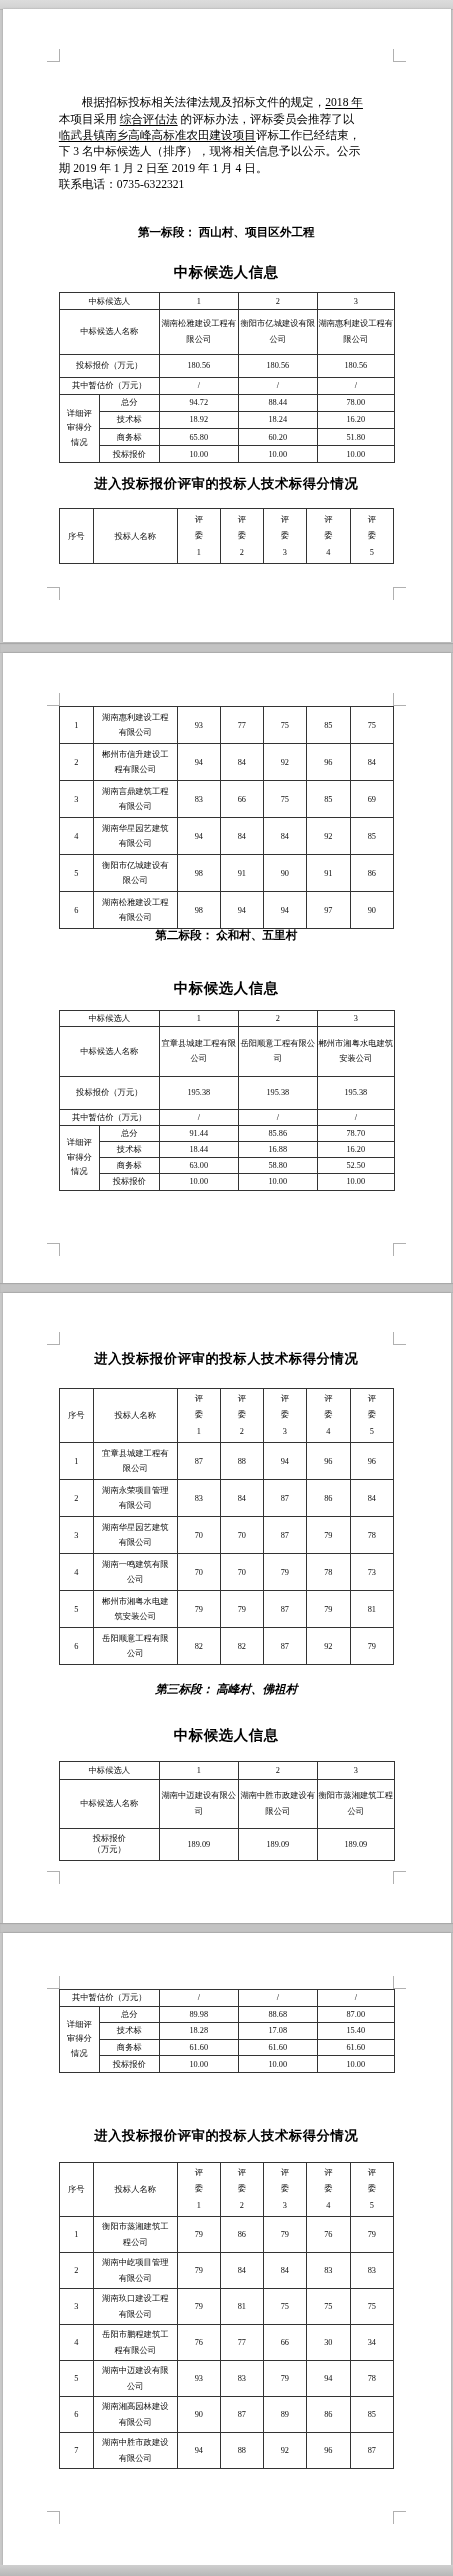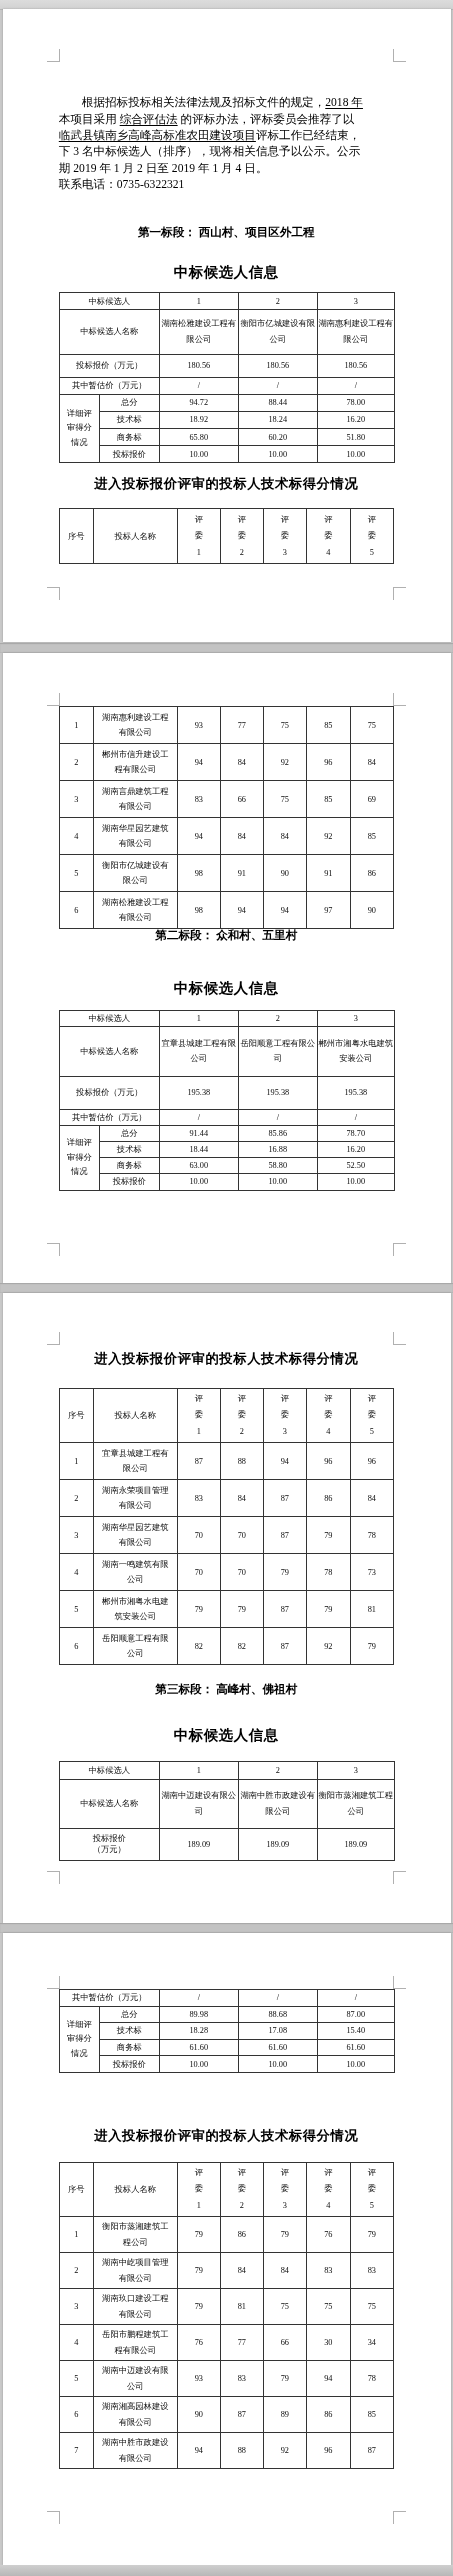--- a/index.html
+++ b/index.html
@@ -461,21 +461,21 @@
             <td class="name-cell">岳阳顺意工程有限公司</td>
             <td class="num big">82</td>
             <td class="num big">82</td>
             <td class="num big">87</td>
             <td class="num big">92</td>
             <td class="num big">79</td>
           </tr>
         </tbody>
     </table>
 
-    <div class="block sec-title" style="top:389px;">第三标段： 高峰村、佛祖村</div>
+    <div class="block sec-title" style="top:389px;font-style:italic;">第三标段： 高峰村、佛祖村</div>
     <div class="block big-heading" style="top:432px;">中标候选人信息</div>
 
     <table class="doc cand" style="top:468px;">
       <colgroup>
           <col style="width:40px">
           <col style="width:60px">
           <col style="width:79px">
           <col style="width:79px">
           <col style="width:77px">
         </colgroup>

